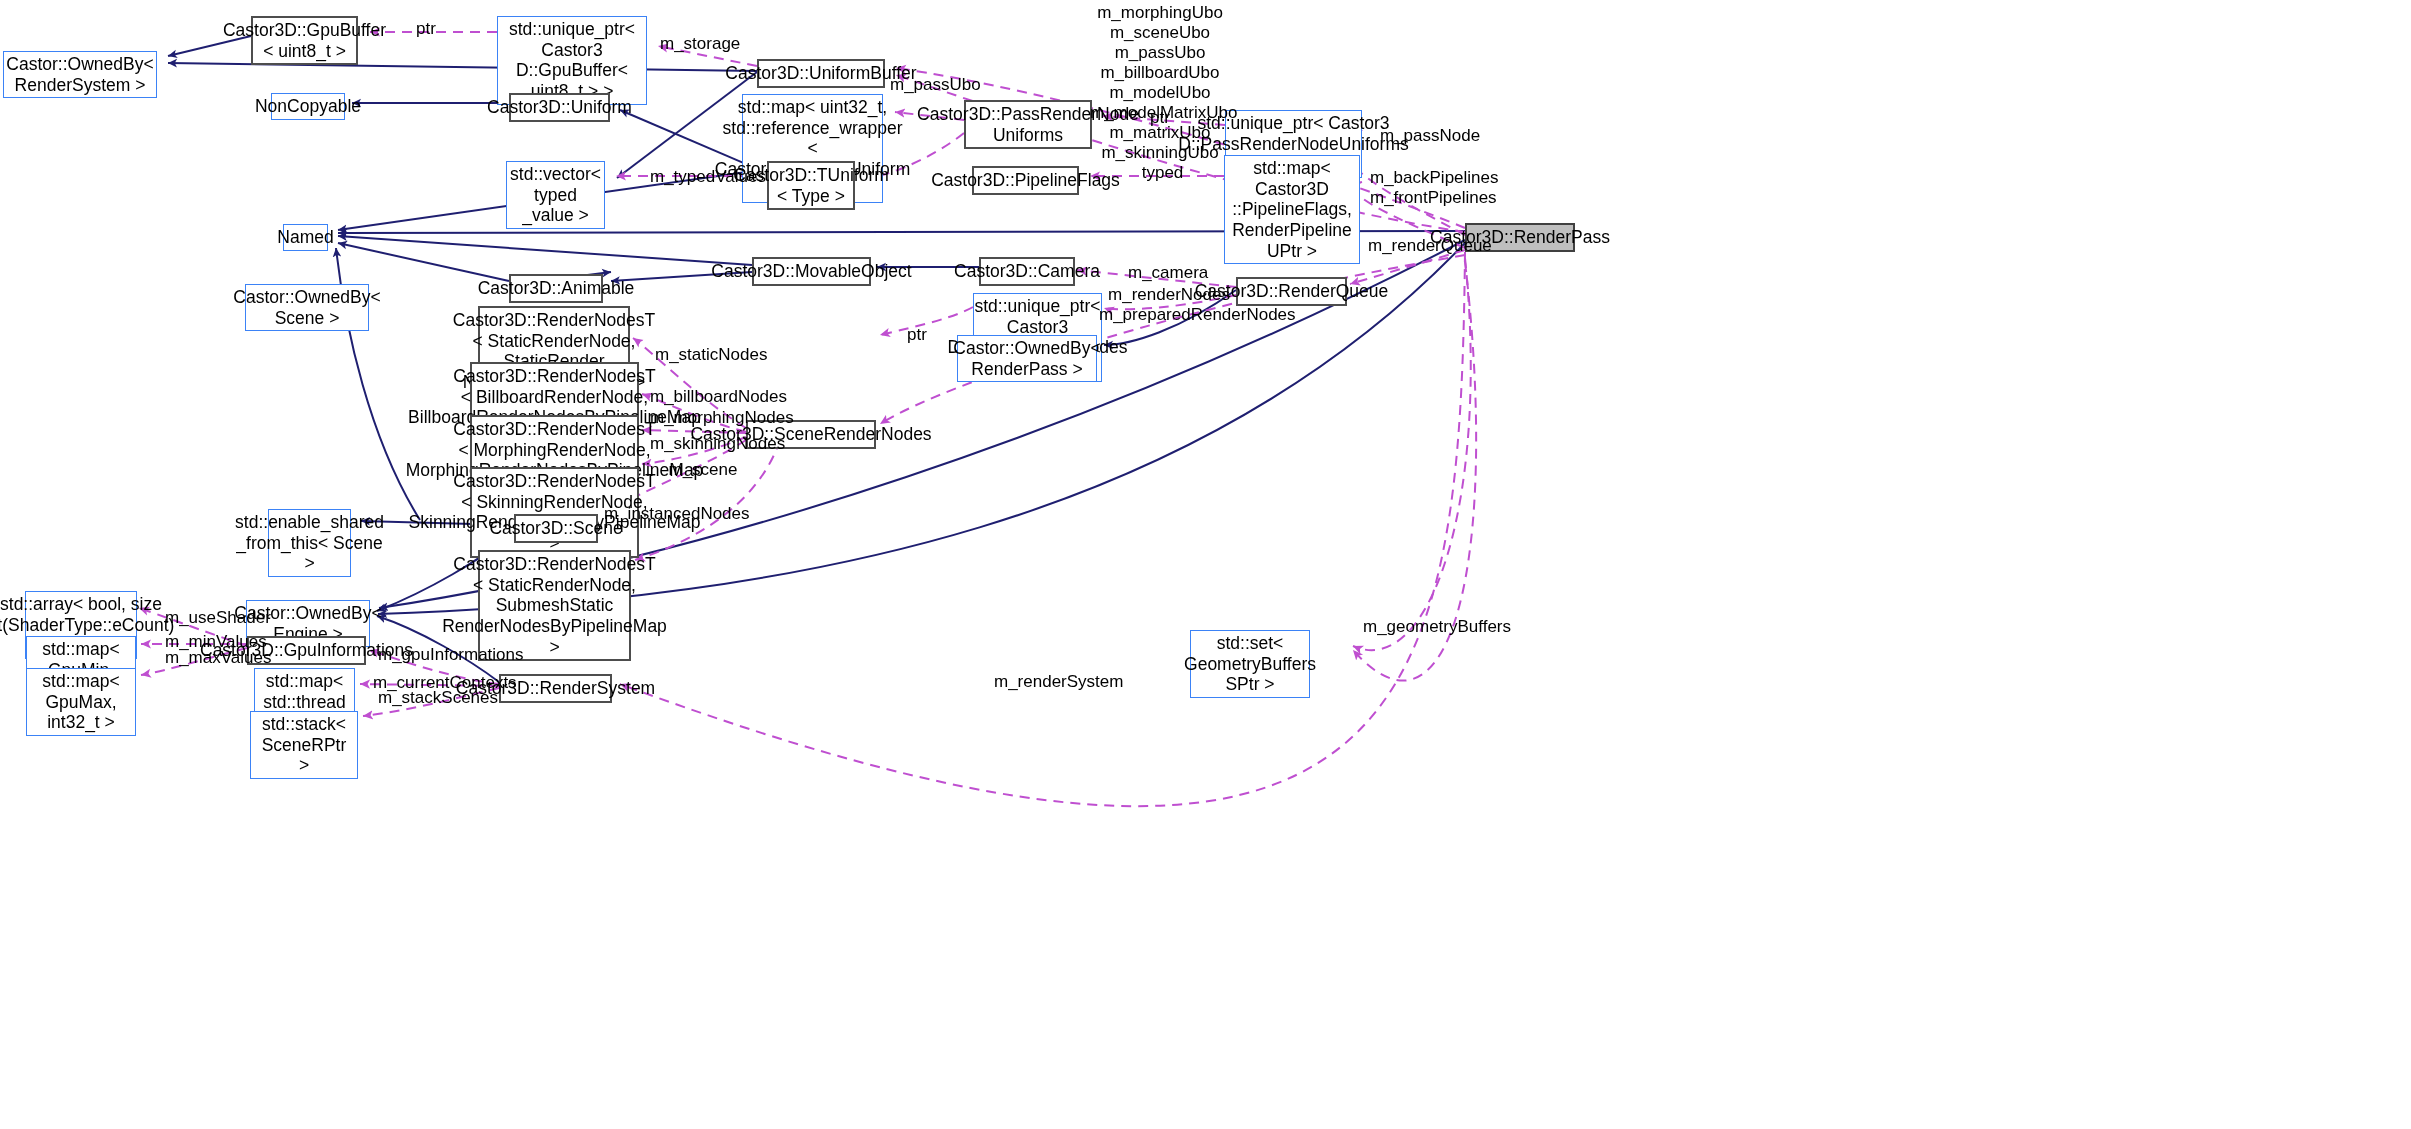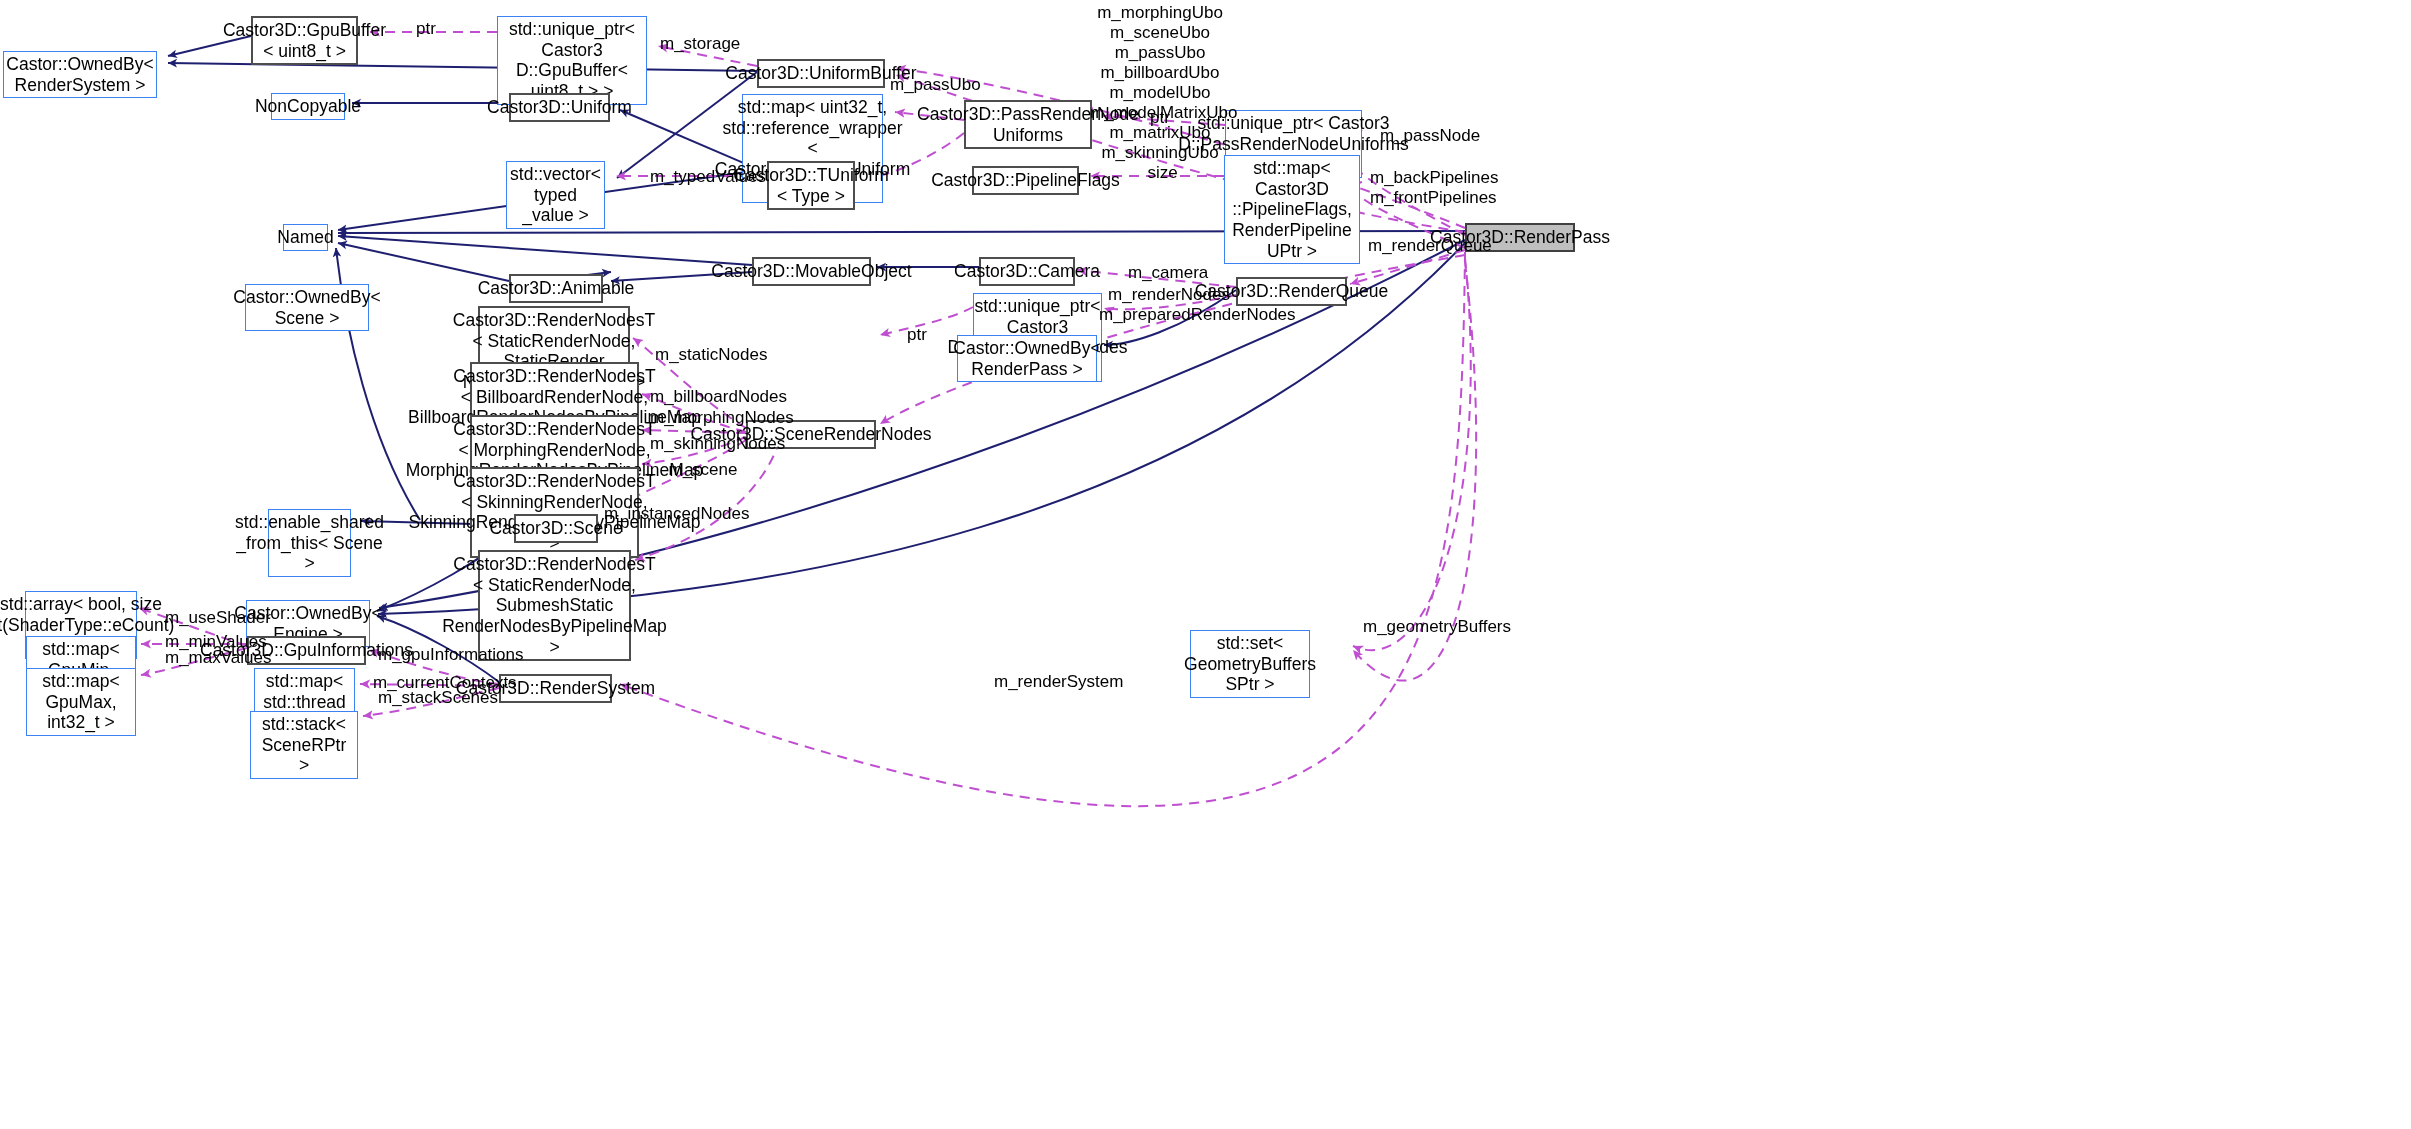--- a/index.html
+++ b/index.html
@@ -203,21 +203,21 @@
 m_sceneUbo
 m_passUbo
 m_billboardUbo
 m_modelUbo
 m_modelMatrixUbo
 m_matrixUbo
 m_skinningUbo</div>
     <div class="edge-label el-left" style="left: 890px; top: 75px; width: 82px;">m_passUbo</div>
     <div class="edge-label el-center" style="left: 1140px; top: 108px; width: 40px;">ptr</div>
     <div class="edge-label el-left" style="left: 1380px; top: 126px; width: 95px;">m_passNode</div>
-    <div class="edge-label el-center" style="left: 1140px; top: 163px; width: 45px;">size</div>
+    <div class="edge-label el-center" style="left: 1140px; top: 163px; width: 45px;">typed</div>
     <div class="edge-label el-left" style="left: 1370px; top: 168px; width: 120px;">m_backPipelines
 m_frontPipelines</div>
     <div class="edge-label el-center" style="left: 650px; top: 167px; width: 110px;">m_typedValues</div>
     <div class="edge-label el-center" style="left: 1368px; top: 236px; width: 116px;">m_renderQueue</div>
     <div class="edge-label el-center" style="left: 1128px; top: 263px; width: 80px;">m_camera</div>
     <div class="edge-label el-center" style="left: 1099px; top: 285px; width: 140px;">m_renderNodes
 m_preparedRenderNodes</div>
     <div class="edge-label el-center" style="left: 897px; top: 325px; width: 40px;">ptr</div>
     <div class="edge-label el-center" style="left: 655px; top: 345px; width: 110px;">m_staticNodes</div>
     <div class="edge-label el-center" style="left: 650px; top: 387px; width: 120px;">m_billboardNodes</div>

